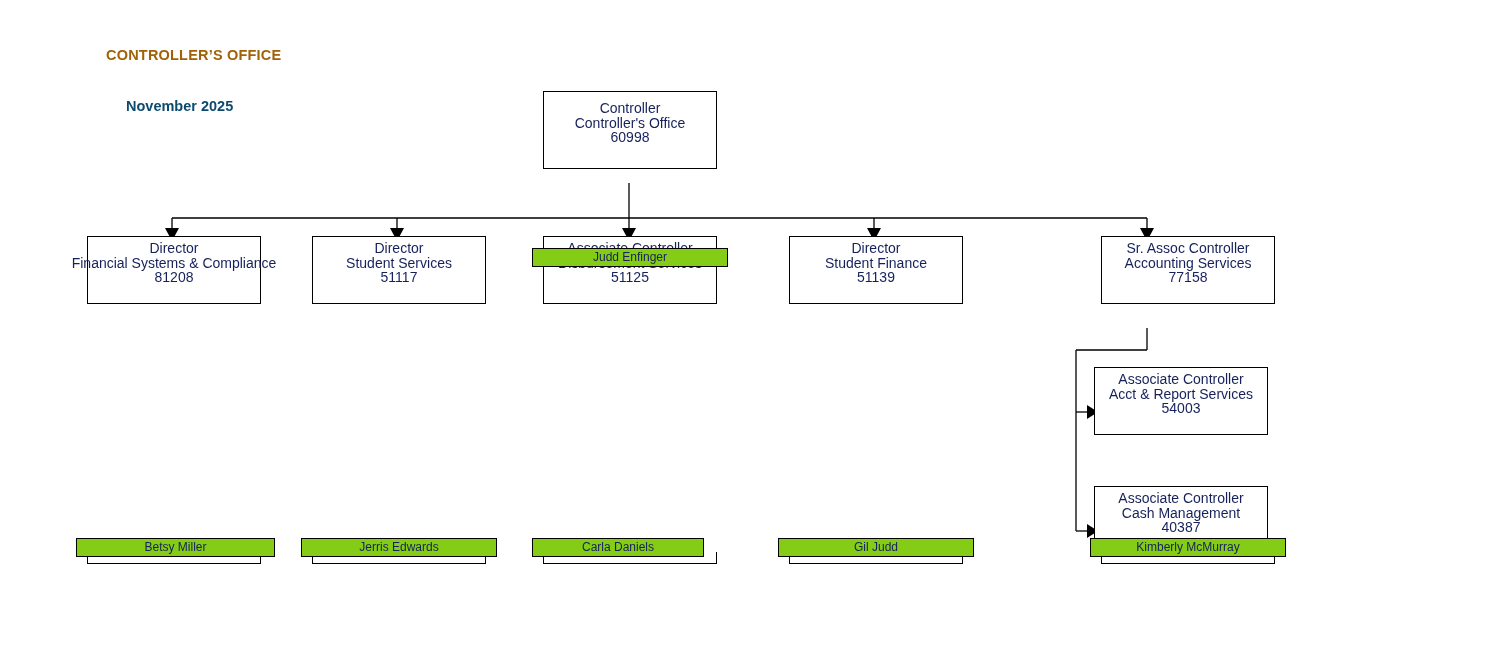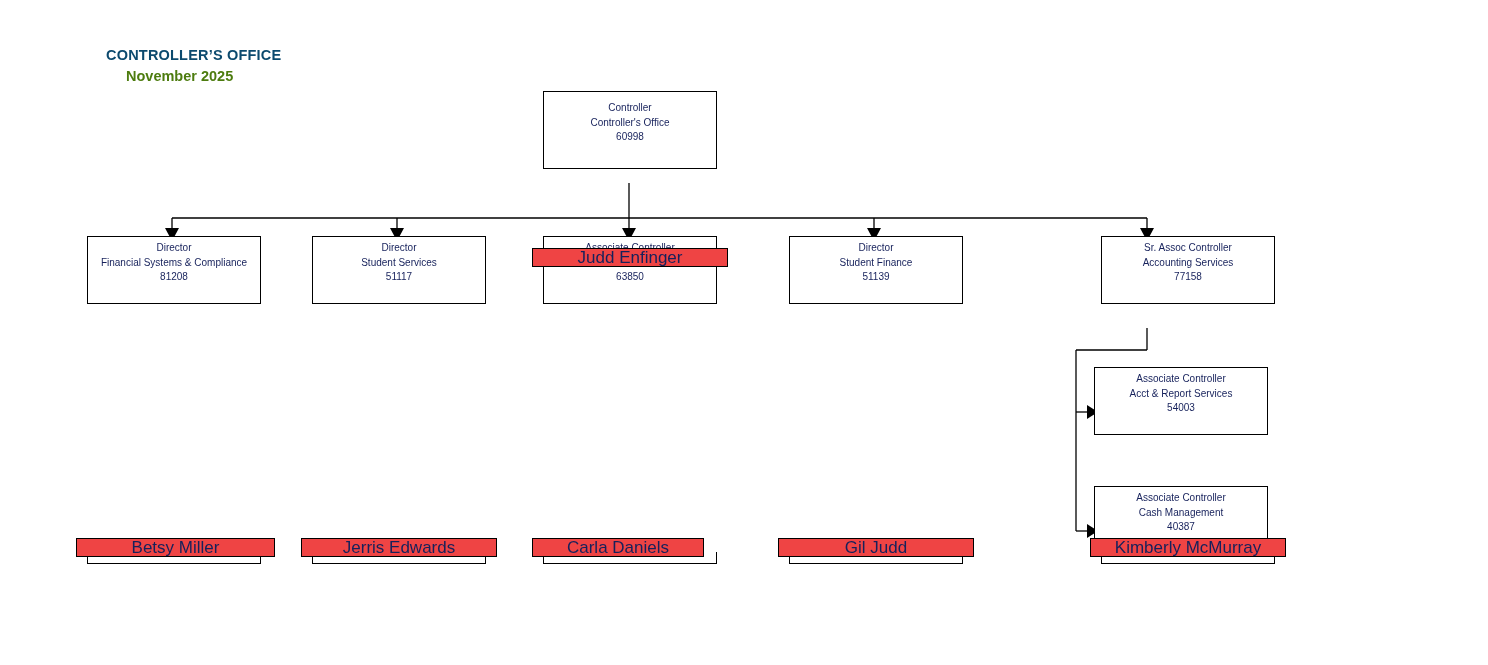--- a/index.html
+++ b/index.html
@@ -26,32 +26,33 @@
   
   .title-block {
     position: absolute;
     left: 106px;
     top: 45px;
     width: 330px;
   }
   .title-line-1 {
     font-size: 14.5px;
     font-weight: bold;
-    color: #0c4a6e;
+    color: #a16207;
     letter-spacing: 0.2px;
     line-height: 21px;
     white-space: nowrap;
   }
   .title-line-2 {
     font-size: 14.5px;
     font-weight: bold;
-    color: #4d7c0f;
+    color: #0c4a6e;
     line-height: 21px;
     padding-left: 20px;
     white-space: nowrap;
+    margin-top: 30px;
   }
 
   
   .connectors {
     position: absolute;
     left: 0;
     top: 0;
     width: 1488px;
     height: 665px;
     pointer-events: none;
@@ -68,21 +69,21 @@
     box-sizing: border-box;
     border: 1.3px solid #000000;
     background: #ffffff;
     display: flex;
     flex-direction: column;
     align-items: center;
     justify-content: center;
     padding-bottom: 14px;
   }
   .node-line {
-    font-size: 10px;
+    font-size: 14px;
     line-height: 14.4px;
     color: #16215b;
     text-align: center;
     white-space: nowrap;
   }
   
   .node-base {
     position: absolute;
     left: 11px;
     box-sizing: border-box;
@@ -90,26 +91,26 @@
     border-top: none;
     background: #ffffff;
     height: 12px;
   }
   
   .node-name {
     position: absolute;
     left: 0;
     box-sizing: border-box;
     border: 1.3px solid #000000;
-    background: #ef4444;
+    background: #84cc16;
     height: 19px;
     display: flex;
     align-items: center;
     justify-content: center;
-    font-size: 17px;
+    font-size: 12px;
     line-height: 19px;
     color: #16215b;
     white-space: nowrap;
     z-index: 3;
   }
   .notch {
     position: absolute;
     width: 0;
     height: 0;
     z-index: 4;
@@ -200,21 +201,21 @@
     <div class="node-name" style="width:196px; top:302px;">Jerris Edwards</div>
     <div class="notch notch-l" style="left:0px; top:321px;"></div>
     <div class="notch notch-r" style="left:185px; top:321px;"></div>
   </div>
 
   <div class="node" style="left:532px; top:236px; width:196px; height:100px;">
     <div class="node-base" style="width:174px; top:316px;"></div>
     <div class="node-body" style="width:174px; height:68px;">
       <div class="node-line">Associate Controller</div>
       <div class="node-line">Disbursement Services</div>
-      <div class="node-line">63850</div>
+      <div class="node-line">51125</div>
     </div>
     <div class="node-name" style="width:172px; top:302px;">Carla Daniels</div>
     <div class="notch notch-l" style="left:0px; top:321px;"></div>
     <div class="notch notch-r" style="left:185px; top:321px;"></div>
   </div>
 
   <div class="node" style="left:778px; top:236px; width:196px; height:100px;">
     <div class="node-base" style="width:174px; top:316px;"></div>
     <div class="node-body" style="width:174px; height:68px;">
       <div class="node-line">Director</div>

